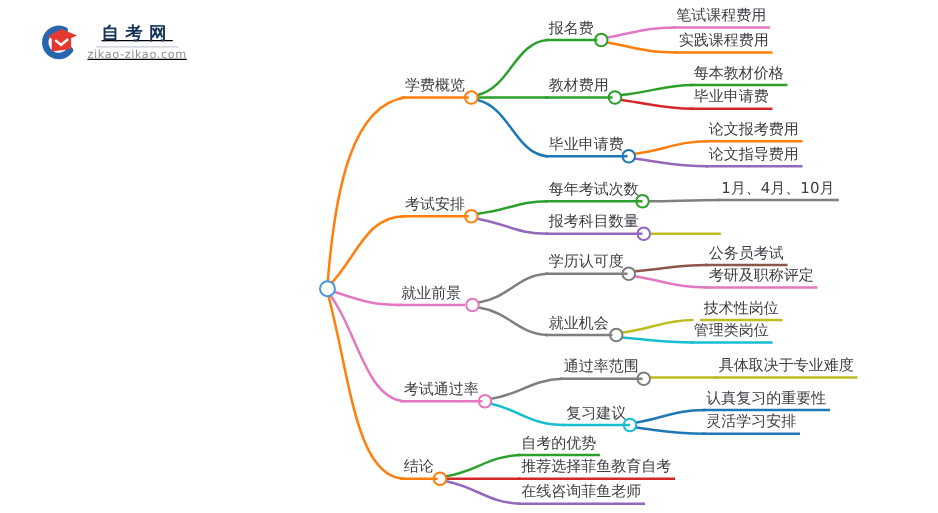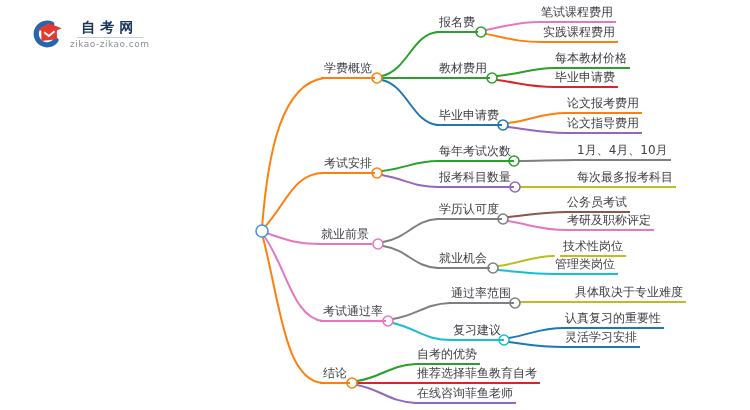--- a/index.html
+++ b/index.html
@@ -12,21 +12,21 @@
   svg.wires { position:absolute; left:0; top:0; z-index:1; }
   .n {
     position:absolute; z-index:2;
     font-size:12px; line-height:16px; color:#3d3d44;
     padding:0 3px 1px 3px; border-bottom:2px solid #999;
     white-space:nowrap;
   }
   .root { font-weight:400; }
   
   .logo { position:absolute; left:30px; top:20px; z-index:3;
-          display:flex; align-items:flex-start; gap:6px; }
+          display:flex; align-items:flex-start; gap:6px;text-decoration:underline; }
   .logo-text { display:flex; flex-direction:column; align-items:center; }
   .logo-name { font-size:14px; font-weight:bold; color:#17335c; letter-spacing:5px; line-height:15px; }
   .logo-divider { width:66px; height:1px; background:#c9ccd1; margin:2px 0 1px; }
   .logo-url { font-size:9px; color:#8b8f95; letter-spacing:0.5px; }
 </style>
 </head>
 <body>
 
 <div class="stage">
 
@@ -107,21 +107,20 @@
   <div class="n" style="left:552px;top:50px;border-color:#2ca02c">每本教材价格</div>
   <div class="n" style="left:552px;top:69px;border-color:#d62728">毕业申请费</div>
   <div class="n" style="left:436px;top:107px;border-color:#1f77b4">毕业申请费</div>
   <div class="n" style="left:564px;top:95px;border-color:#ff7f0e">论文报考费用</div>
   <div class="n" style="left:564px;top:115px;border-color:#9467bd">论文指导费用</div>
 
   <div class="n" style="left:321px;top:155px;border-color:#ff7f0e">考试安排</div>
   <div class="n" style="left:436px;top:143px;border-color:#2ca02c">每年考试次数</div>
   <div class="n" style="left:574px;top:142px;border-color:#7f7f7f">1月、4月、10月</div>
   <div class="n" style="left:436px;top:169px;border-color:#9467bd">报考科目数量</div>
-  <div class="n" style="left:574px;top:169px;border-color:#bcbd22">每次最多报考科目</div>
 
   <div class="n" style="left:318px;top:226px;border-color:#e377c2">就业前景</div>
   <div class="n" style="left:436px;top:201px;border-color:#7f7f7f">学历认可度</div>
   <div class="n" style="left:564px;top:194px;border-color:#8c564b">公务员考试</div>
   <div class="n" style="left:564px;top:212px;border-color:#e377c2">考研及职称评定</div>
   <div class="n" style="left:436px;top:250px;border-color:#7f7f7f">就业机会</div>
   <div class="n" style="left:560px;top:238px;border-color:#bcbd22">技术性岗位</div>
   <div class="n" style="left:552px;top:256px;border-color:#17becf">管理类岗位</div>
 
   <div class="n" style="left:320px;top:303px;border-color:#e377c2">考试通过率</div>

